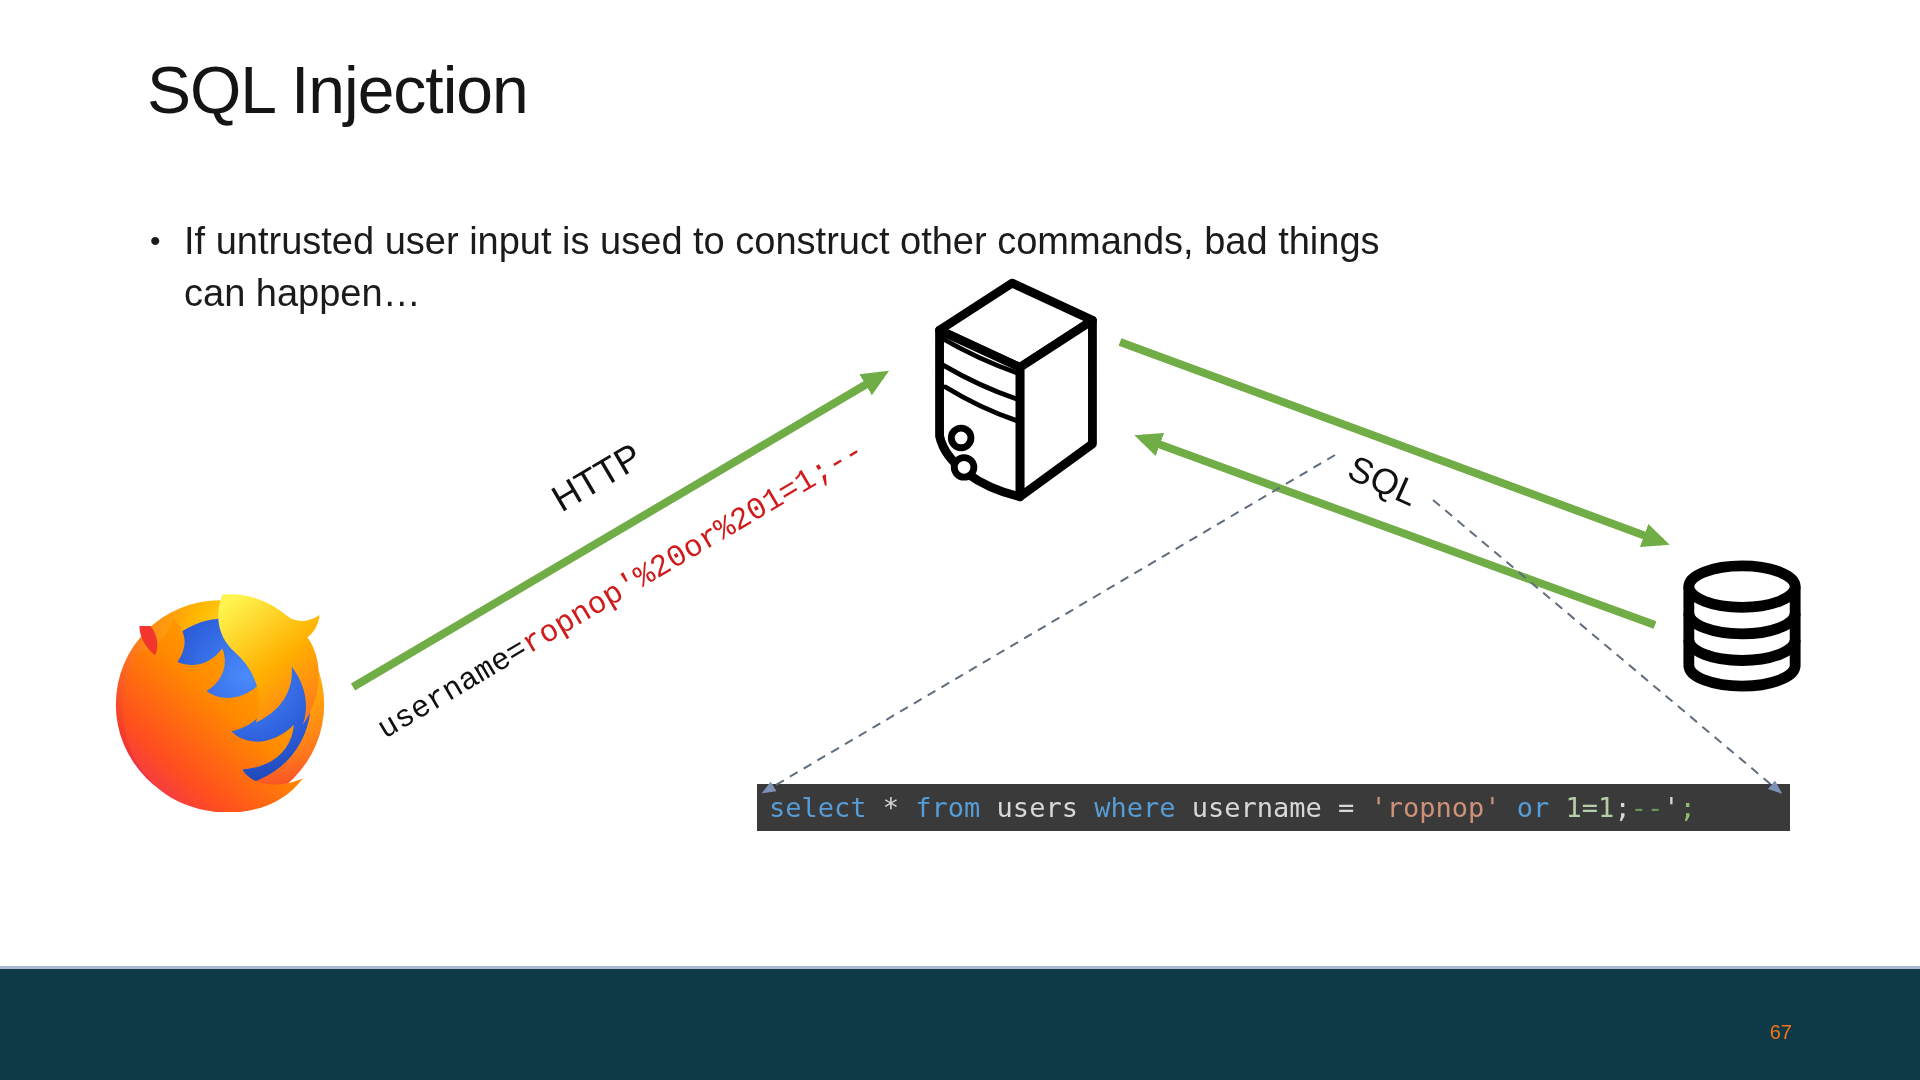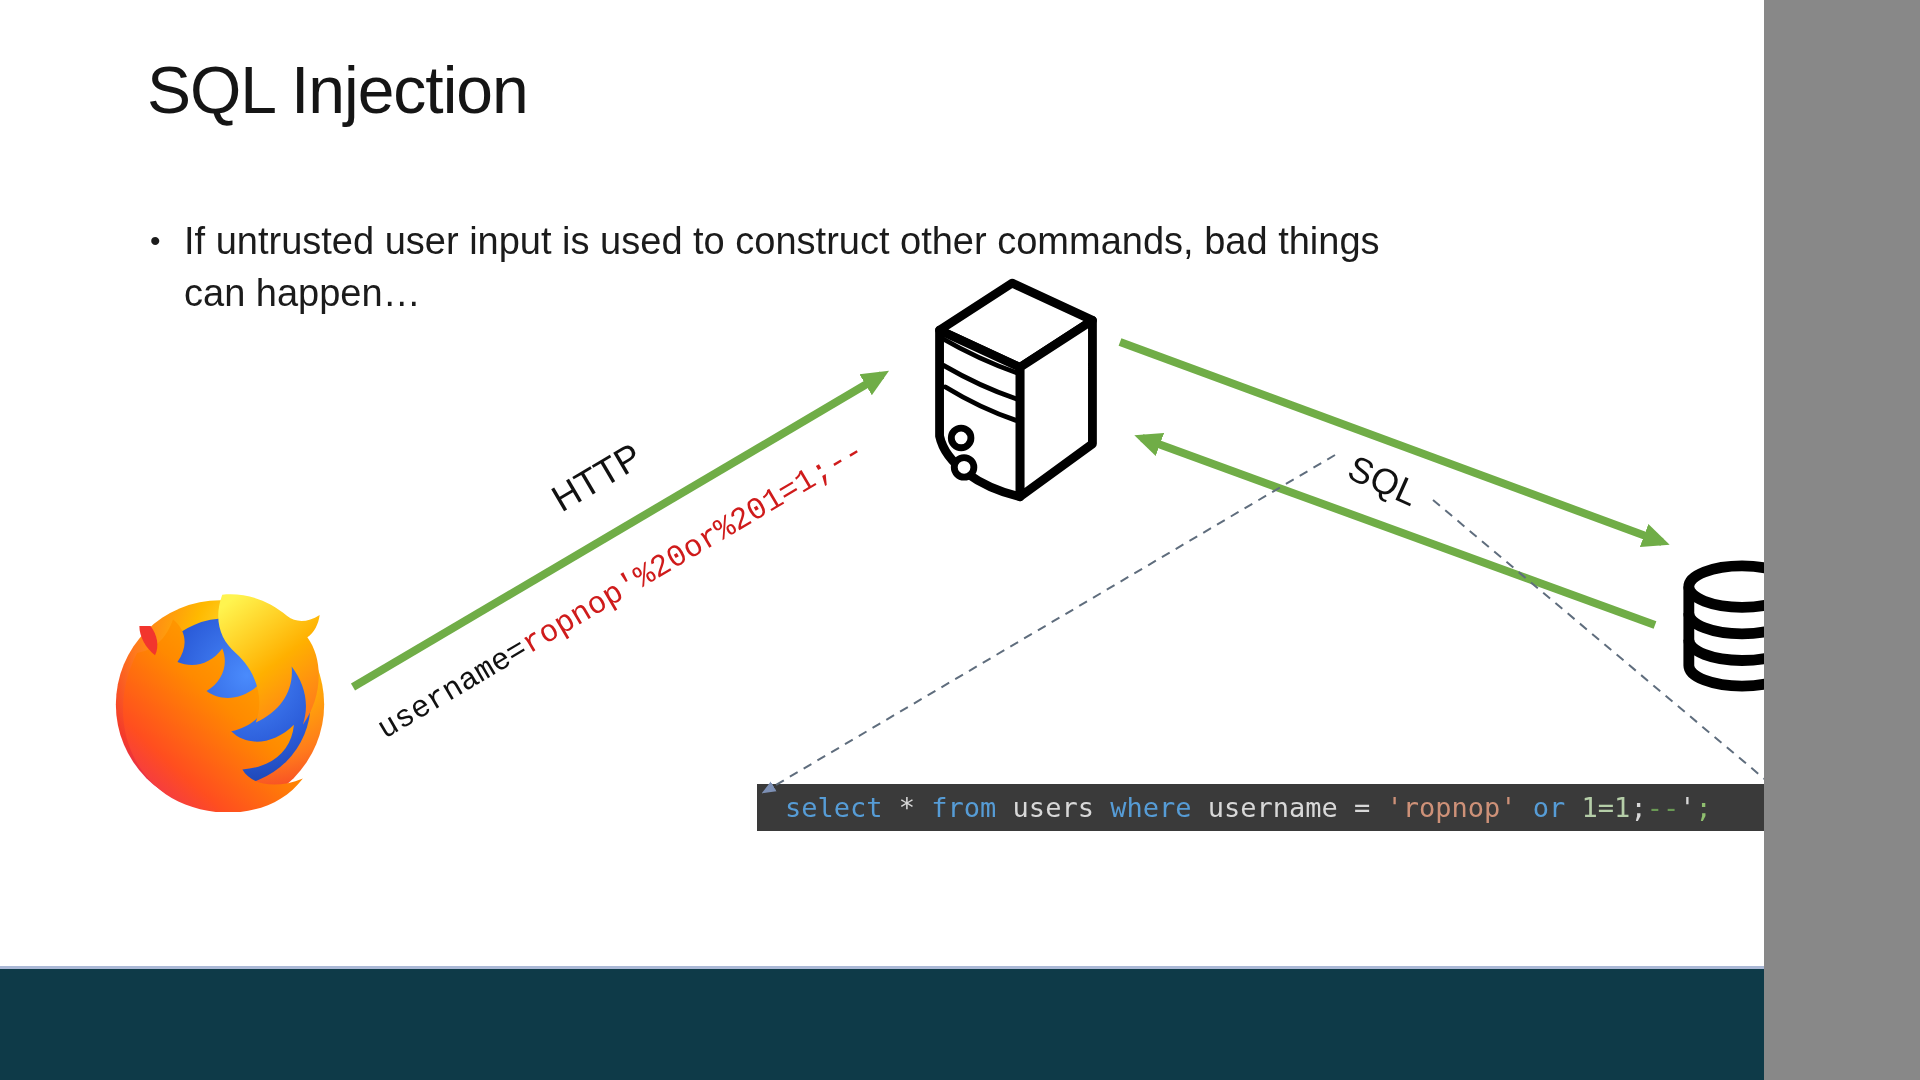--- a/index.html
+++ b/index.html
@@ -1,17 +1,17 @@
 <!DOCTYPE html>
 <html><head>
 <meta charset="utf-8">
 <style>
   html,body{margin:0;padding:0;background:#888;}
   .slide{
-    position:relative;width:1764px;height:1080px;background:#ffffff;
+    position:relative;width:1920px;height:1080px;background:#ffffff;
     overflow:hidden;font-family:"Liberation Sans",sans-serif;
   }
   .title{
     position:absolute;left:147px;top:52px;font-size:66px;color:#151515;
     letter-spacing:-1px;font-weight:normal;
   }
   .bullet-row{
     position:absolute;left:150px;top:216px;width:1250px;display:flex;
     font-size:38px;color:#1b1b1b;line-height:1.36;
   }
@@ -37,21 +37,21 @@
     left:621px;top:590px;font-size:31px;
     font-family:"Liberation Mono",monospace;
     transform:translate(-50%,-50%) rotate(-30.5deg);
     letter-spacing:0px;color:#111;
   }
   #payload-label .inj{color:#cf1b1b;}
   
   .code-box{
     position:absolute;left:757px;top:784px;width:1033px;height:47px;
     background:#3a3a3a;z-index:1;display:flex;align-items:center;
-    padding-left:28px;box-sizing:border-box;
+    padding-left:12px;box-sizing:border-box;
     font-family:"DejaVu Sans Mono",monospace;font-size:27px;white-space:pre;
   }
   
   .footer{
     position:absolute;left:0;top:966px;width:1920px;height:114px;
     background:#0e3a48;border-top:3px solid #aab8d6;box-sizing:content-box;z-index:2;
   }
   .page-number{
     position:absolute;right:128px;top:52px;font-size:20px;color:#f97316;
   }

